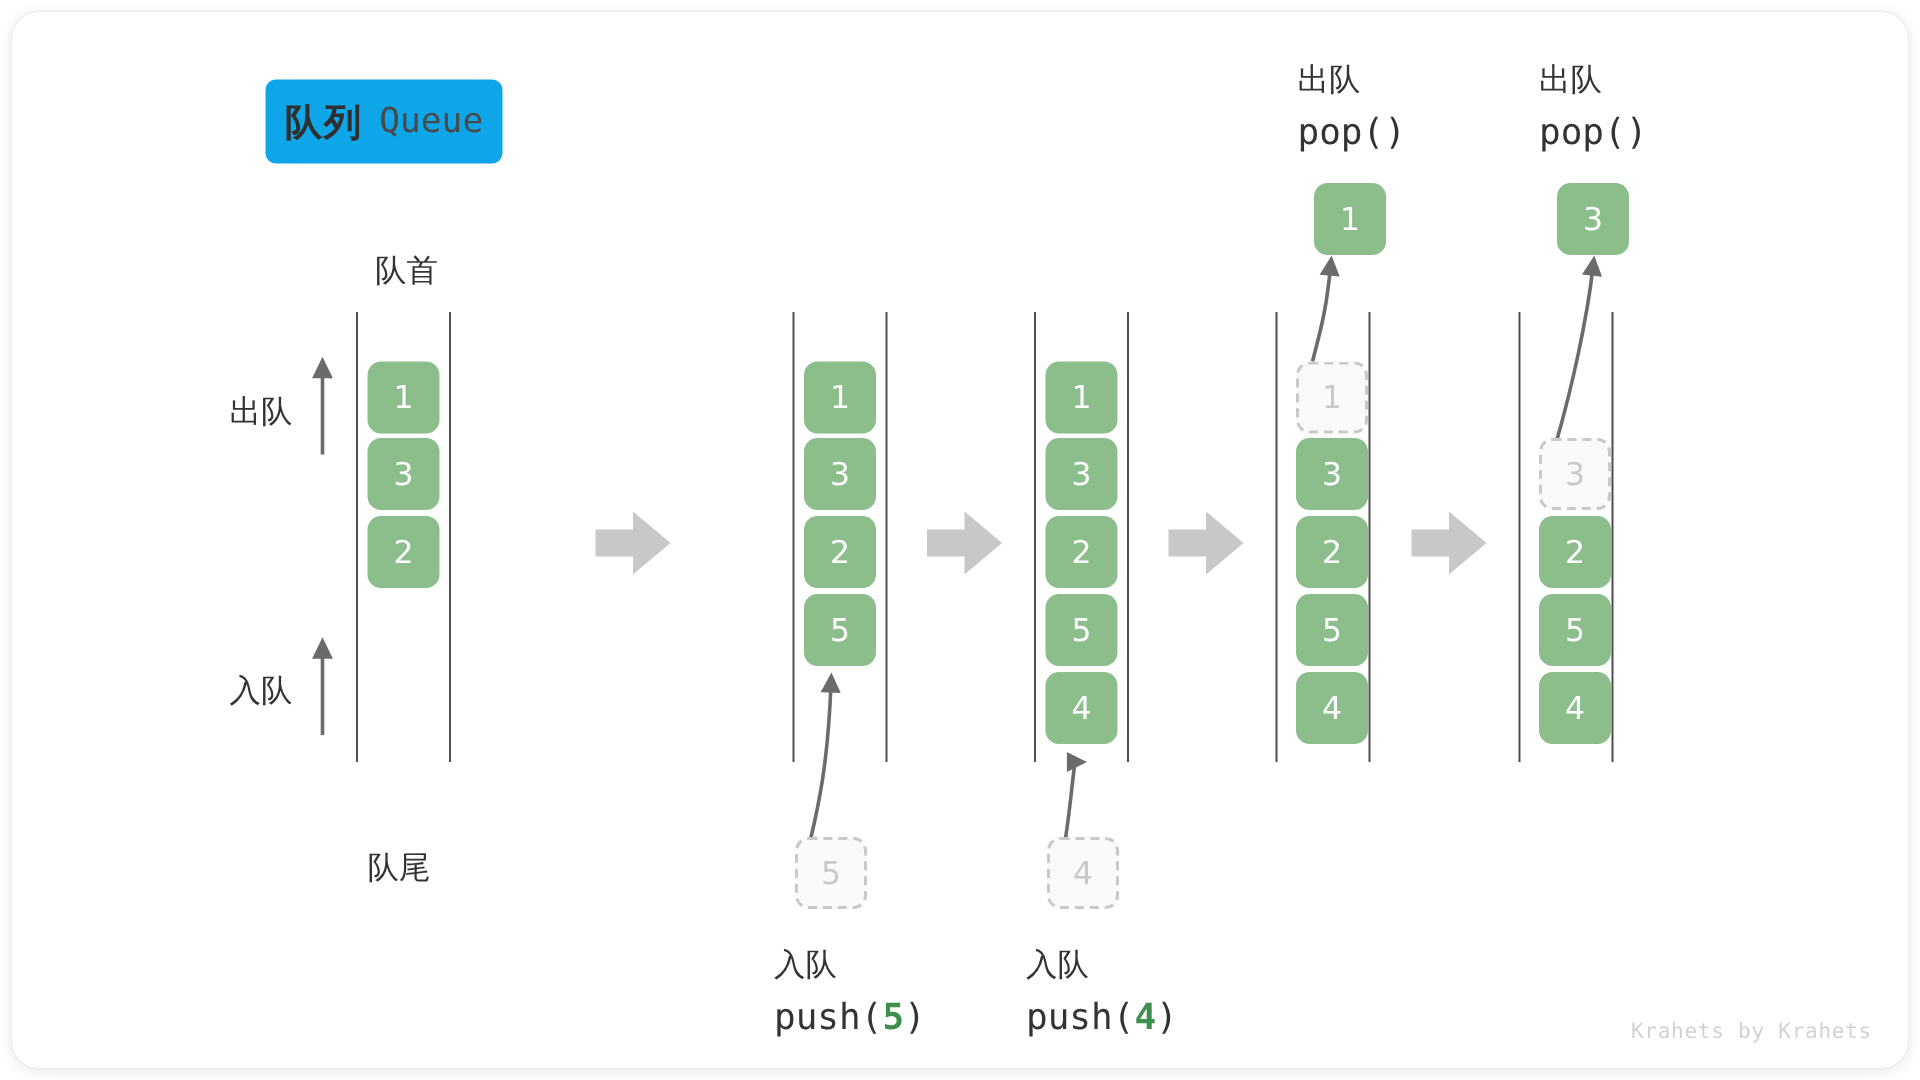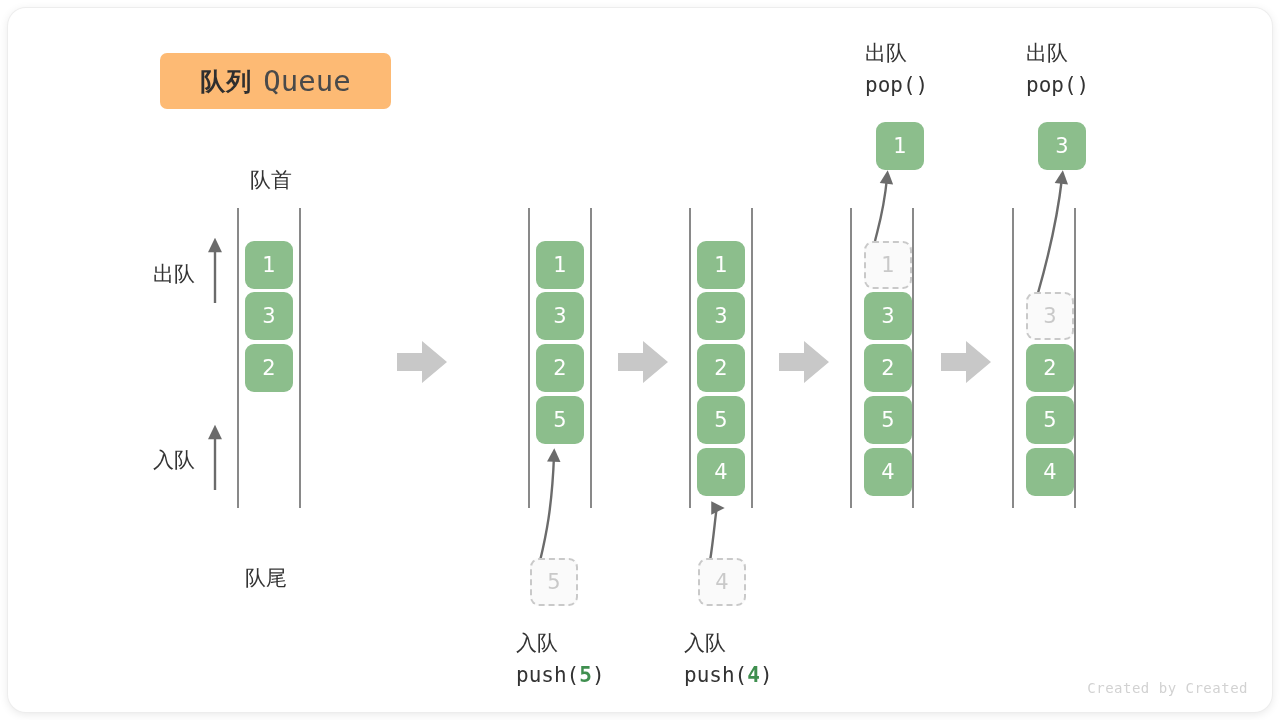--- a/index.html
+++ b/index.html
@@ -11,42 +11,42 @@
   #canvas{
     position:absolute;left:8px;top:8px;width:1264px;height:704px;
     background:#ffffff;border-radius:18px;
     box-shadow:0 0 0 1px #ededed, 0 2px 10px rgba(0,0,0,0.10);
     overflow:hidden;
   }
   .abs{position:absolute;}
 
   
   #title-badge{
-    left:152px;top:45px;width:231px;height:56px;
-    background:#fdba74;border-radius:7px;
+    left:169px;top:45px;width:158px;height:56px;
+    background:#0ea5e9;border-radius:7px;
     display:flex;align-items:center;justify-content:center;
     white-space:nowrap;
   }
   #title-badge .cn{
     font-size:25px;font-weight:bold;color:#2f2f2f;letter-spacing:1px;
     font-family:"DejaVu Sans","Liberation Sans",sans-serif;
   }
   #title-badge .en{
-    font-size:29px;color:#4a4a4a;margin-left:11px;
+    font-size:23px;color:#4a4a4a;margin-left:11px;
     font-family:"DejaVu Sans Mono","Liberation Mono",monospace;
   }
 
   
   .cn-label{
     font-family:"DejaVu Sans","Liberation Sans",sans-serif;
     font-weight:normal;color:#333333;font-size:21px;white-space:nowrap;
   }
   .mono{
     font-family:"DejaVu Sans Mono","Liberation Mono",monospace;
-    font-size:21px;color:#333333;white-space:nowrap;
+    font-size:24px;color:#333333;white-space:nowrap;
   }
   .mono .arg{color:#3f8f4f;font-weight:bold;}
 
   
   .column{position:absolute;}
   .cell{
     position:absolute;width:48px;height:48px;border-radius:9px;
     display:flex;align-items:center;justify-content:center;
     font-family:"DejaVu Sans","Liberation Sans",sans-serif;
     font-size:21px;
@@ -195,15 +195,15 @@
     <div class="abs cell filled" style="left:1018px;top:336px;">2</div>
     <div class="abs cell filled" style="left:1018px;top:388px;">5</div>
     <div class="abs cell filled" style="left:1018px;top:440px;">4</div>
   </div>
 
   <div class="op-label" style="left:1018px;top:30px;">
     <div class="cn-label">出队</div>
     <div class="mono">pop()</div>
   </div>
 
-  <div class="abs" id="credit">Created by Created</div>
+  <div class="abs" id="credit">Krahets by Krahets</div>
 
 </div>
 
 </body></html>

